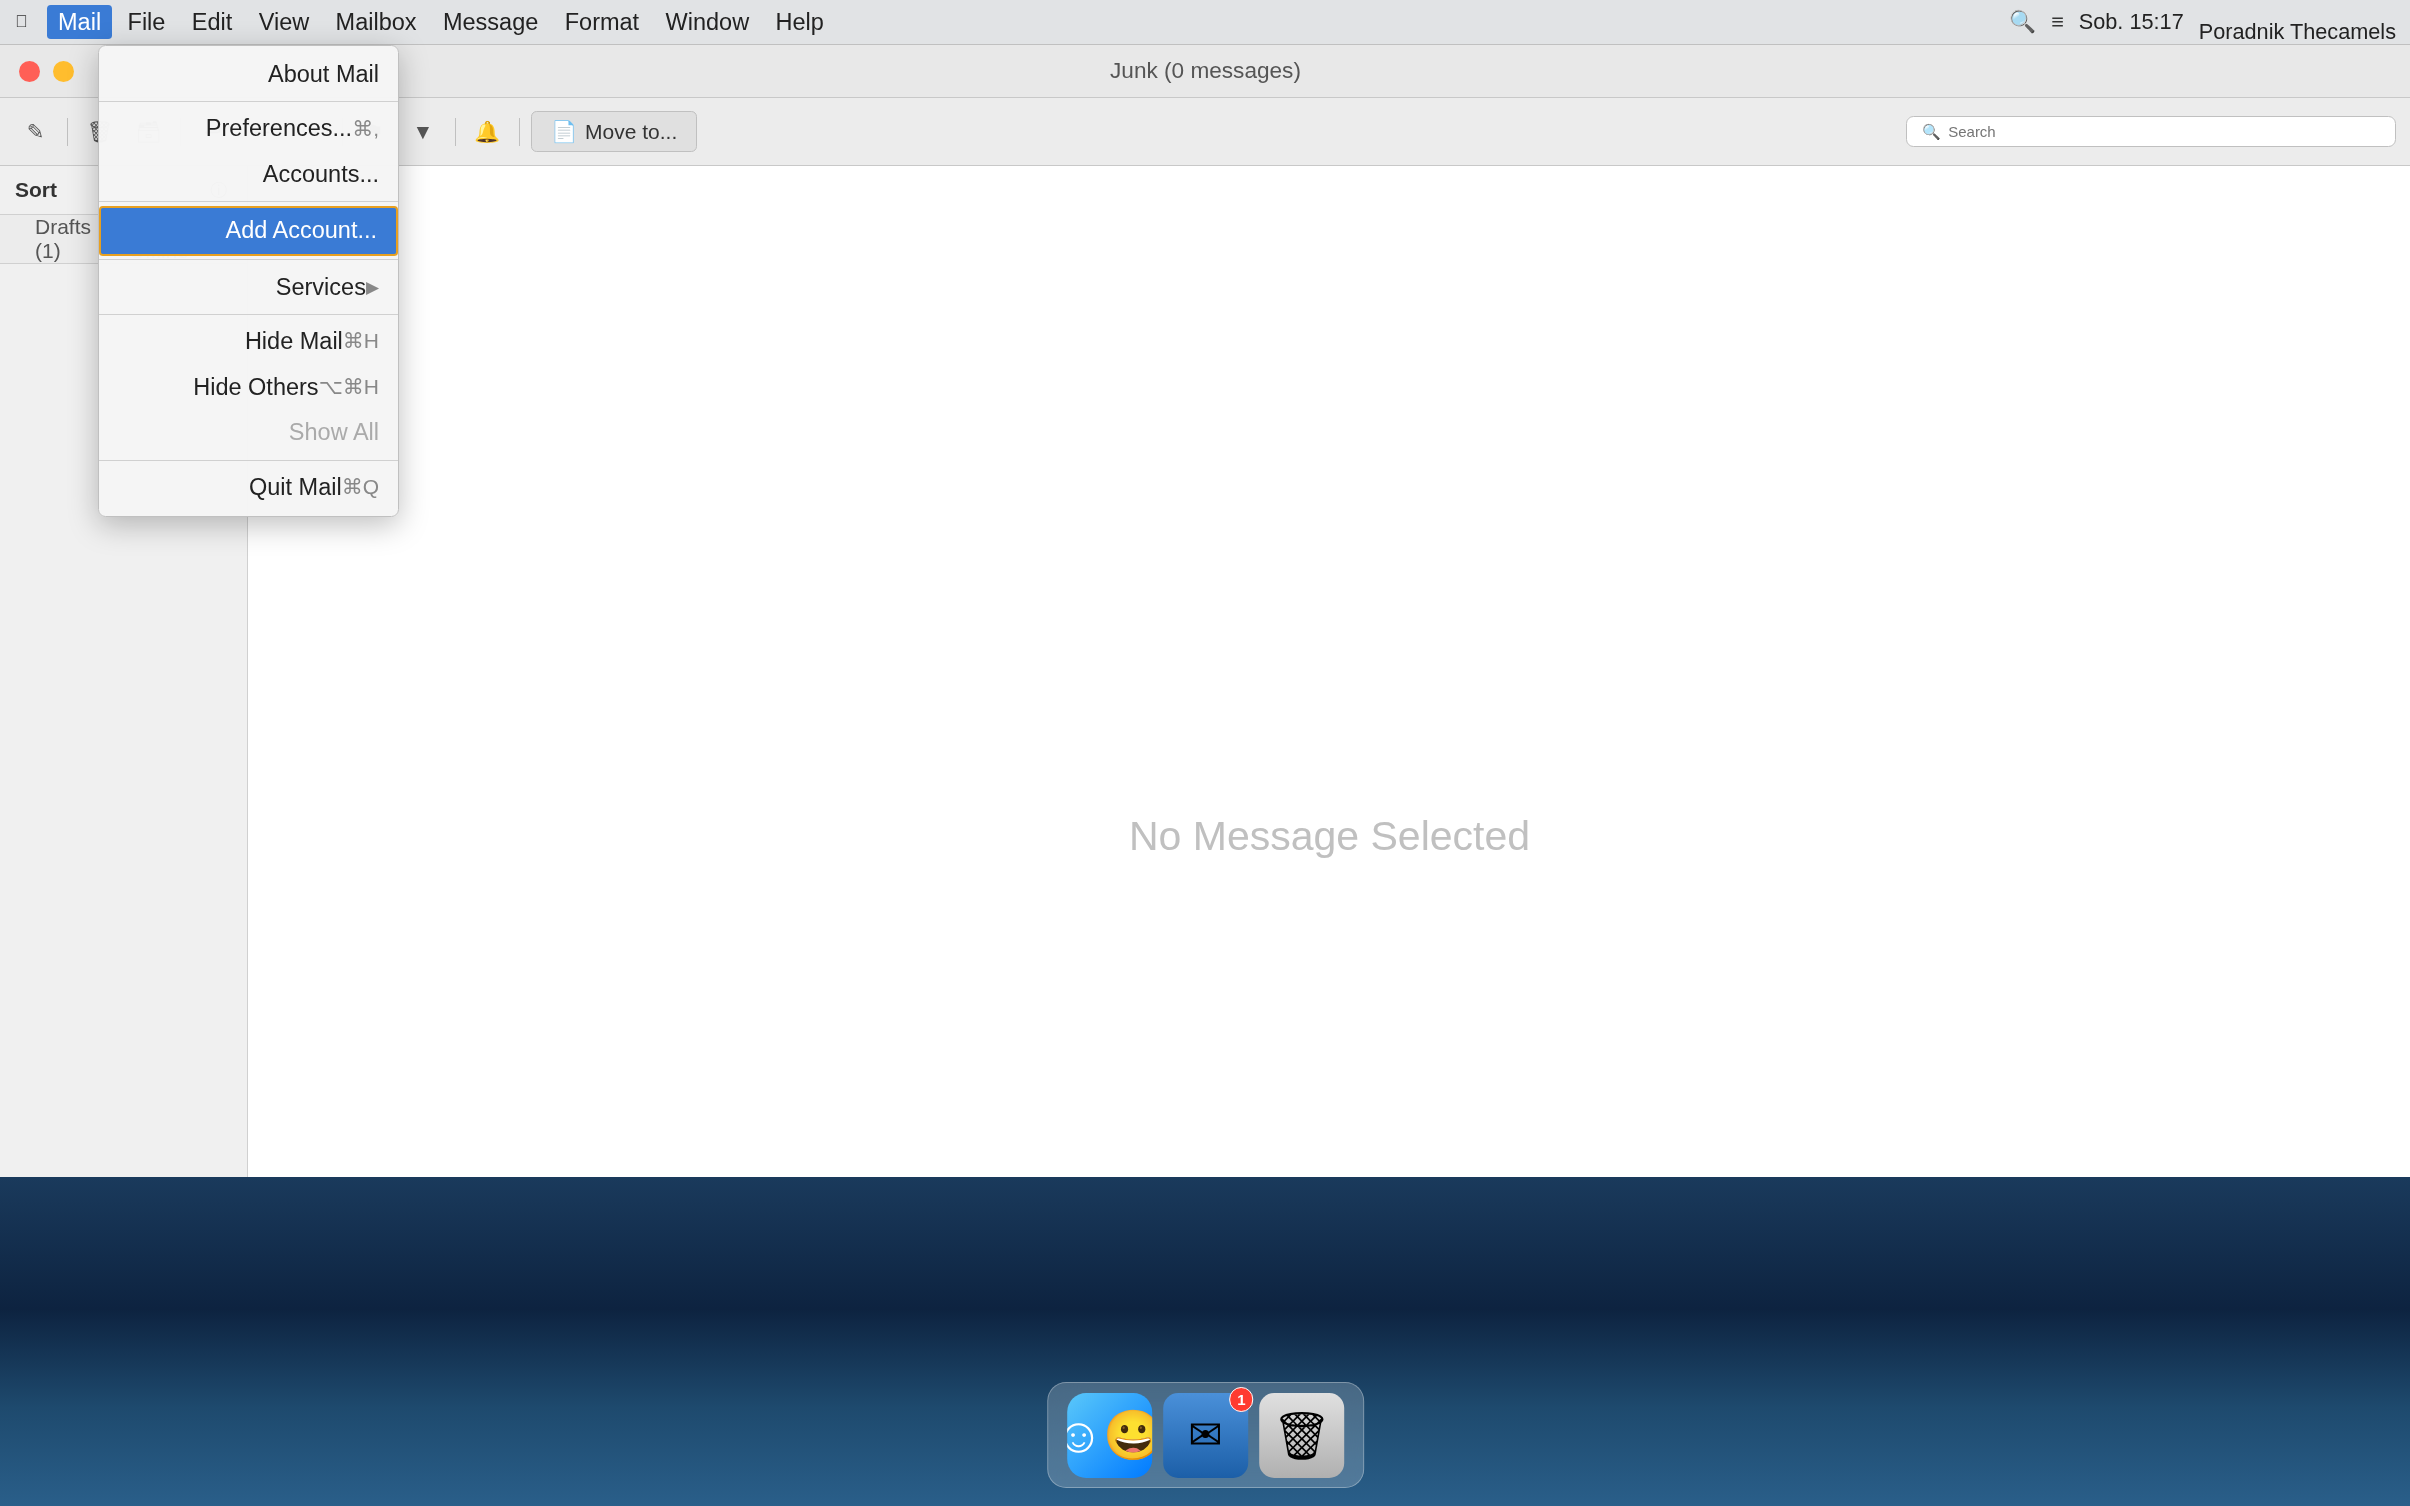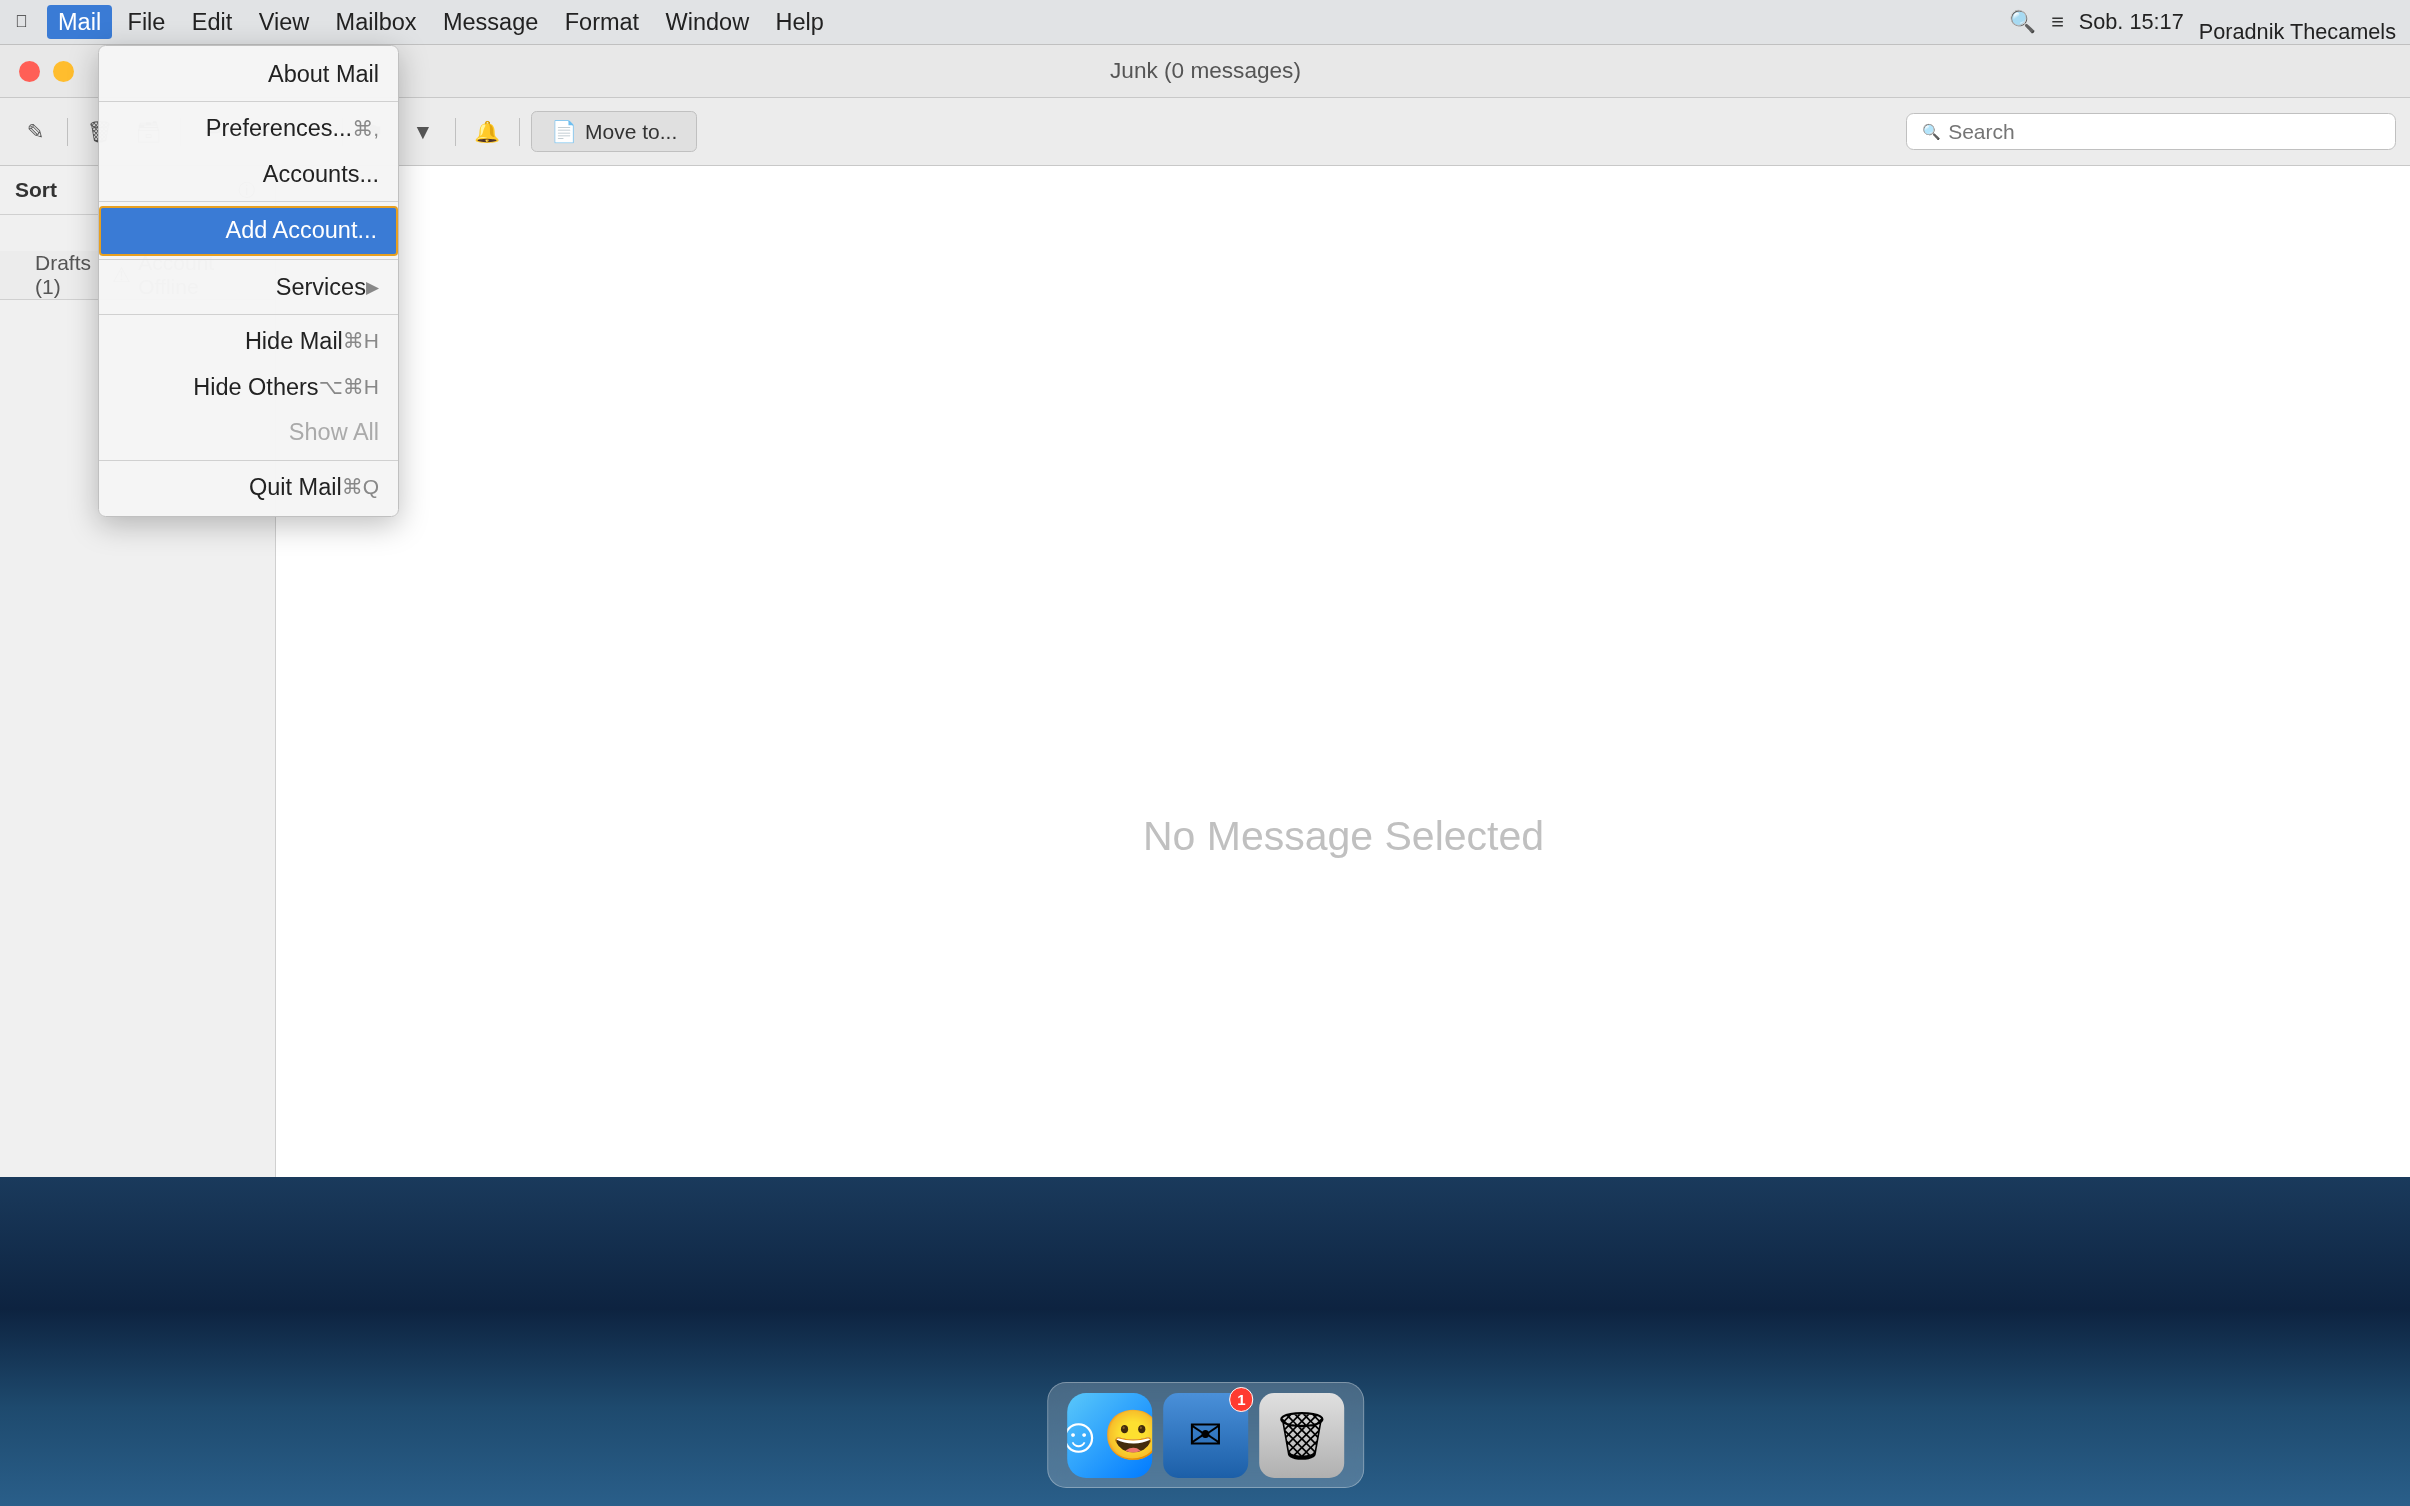--- a/index.html
+++ b/index.html
@@ -170,41 +170,40 @@
       border: 0.9px solid #c0c0c0;
       border-radius: 7.5px;
       padding: 5.6px 15px;
       width: 490px;
       gap: 7.5px;
     }
 
     .search-bar input {
       border: none;
       outline: none;
-      font-size: 21px;
+      font-size: 15px;
       background: transparent;
       flex: 1;
       color: #737373;
     }
 
     
     .content-area {
       display: flex;
       flex: 1;
       overflow: hidden;
     }
 
     
     .sidebar {
-      width: 276px;
+      width: 248px;
       background: #f0f0f0;
       border-right: 0.9px solid #d0d0d0;
       display: flex;
       flex-direction: column;
-      gap: 36px;
     }
 
     .sidebar-header {
       height: 49px;
       display: flex;
       align-items: center;
       padding: 0 15px;
       border-bottom: 0.9px solid #d0d0d0;
       position: relative;
     }

